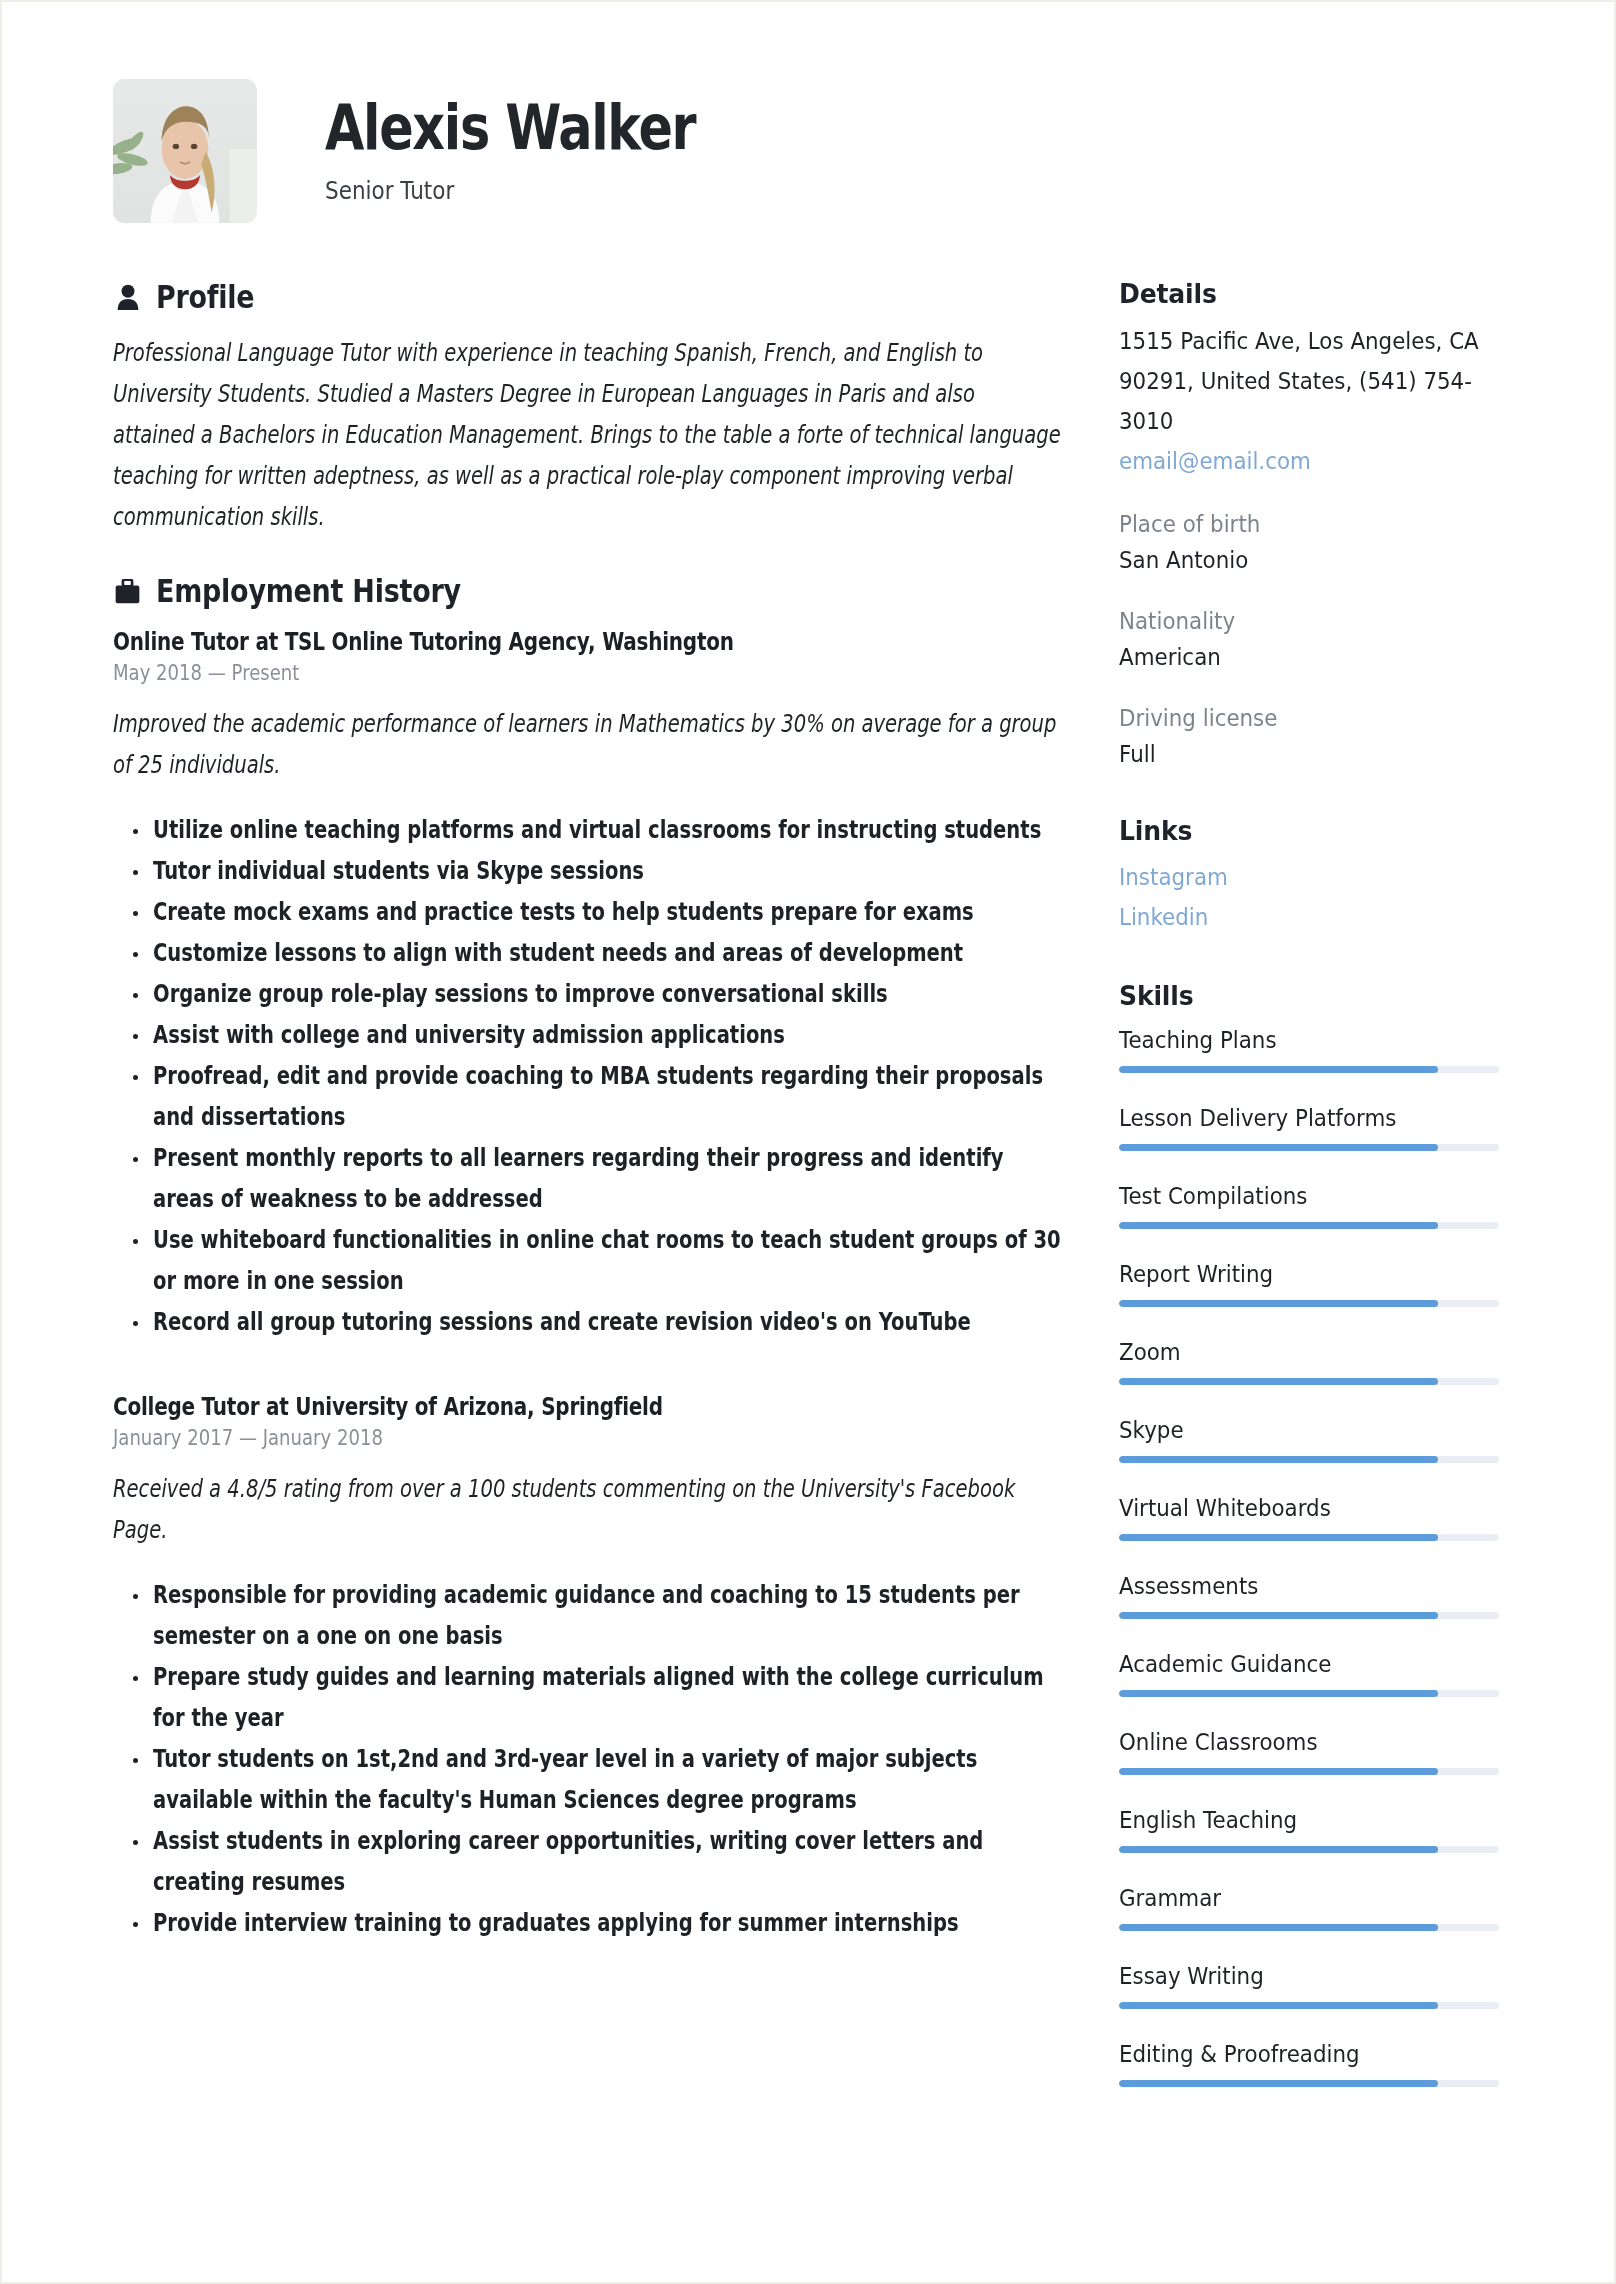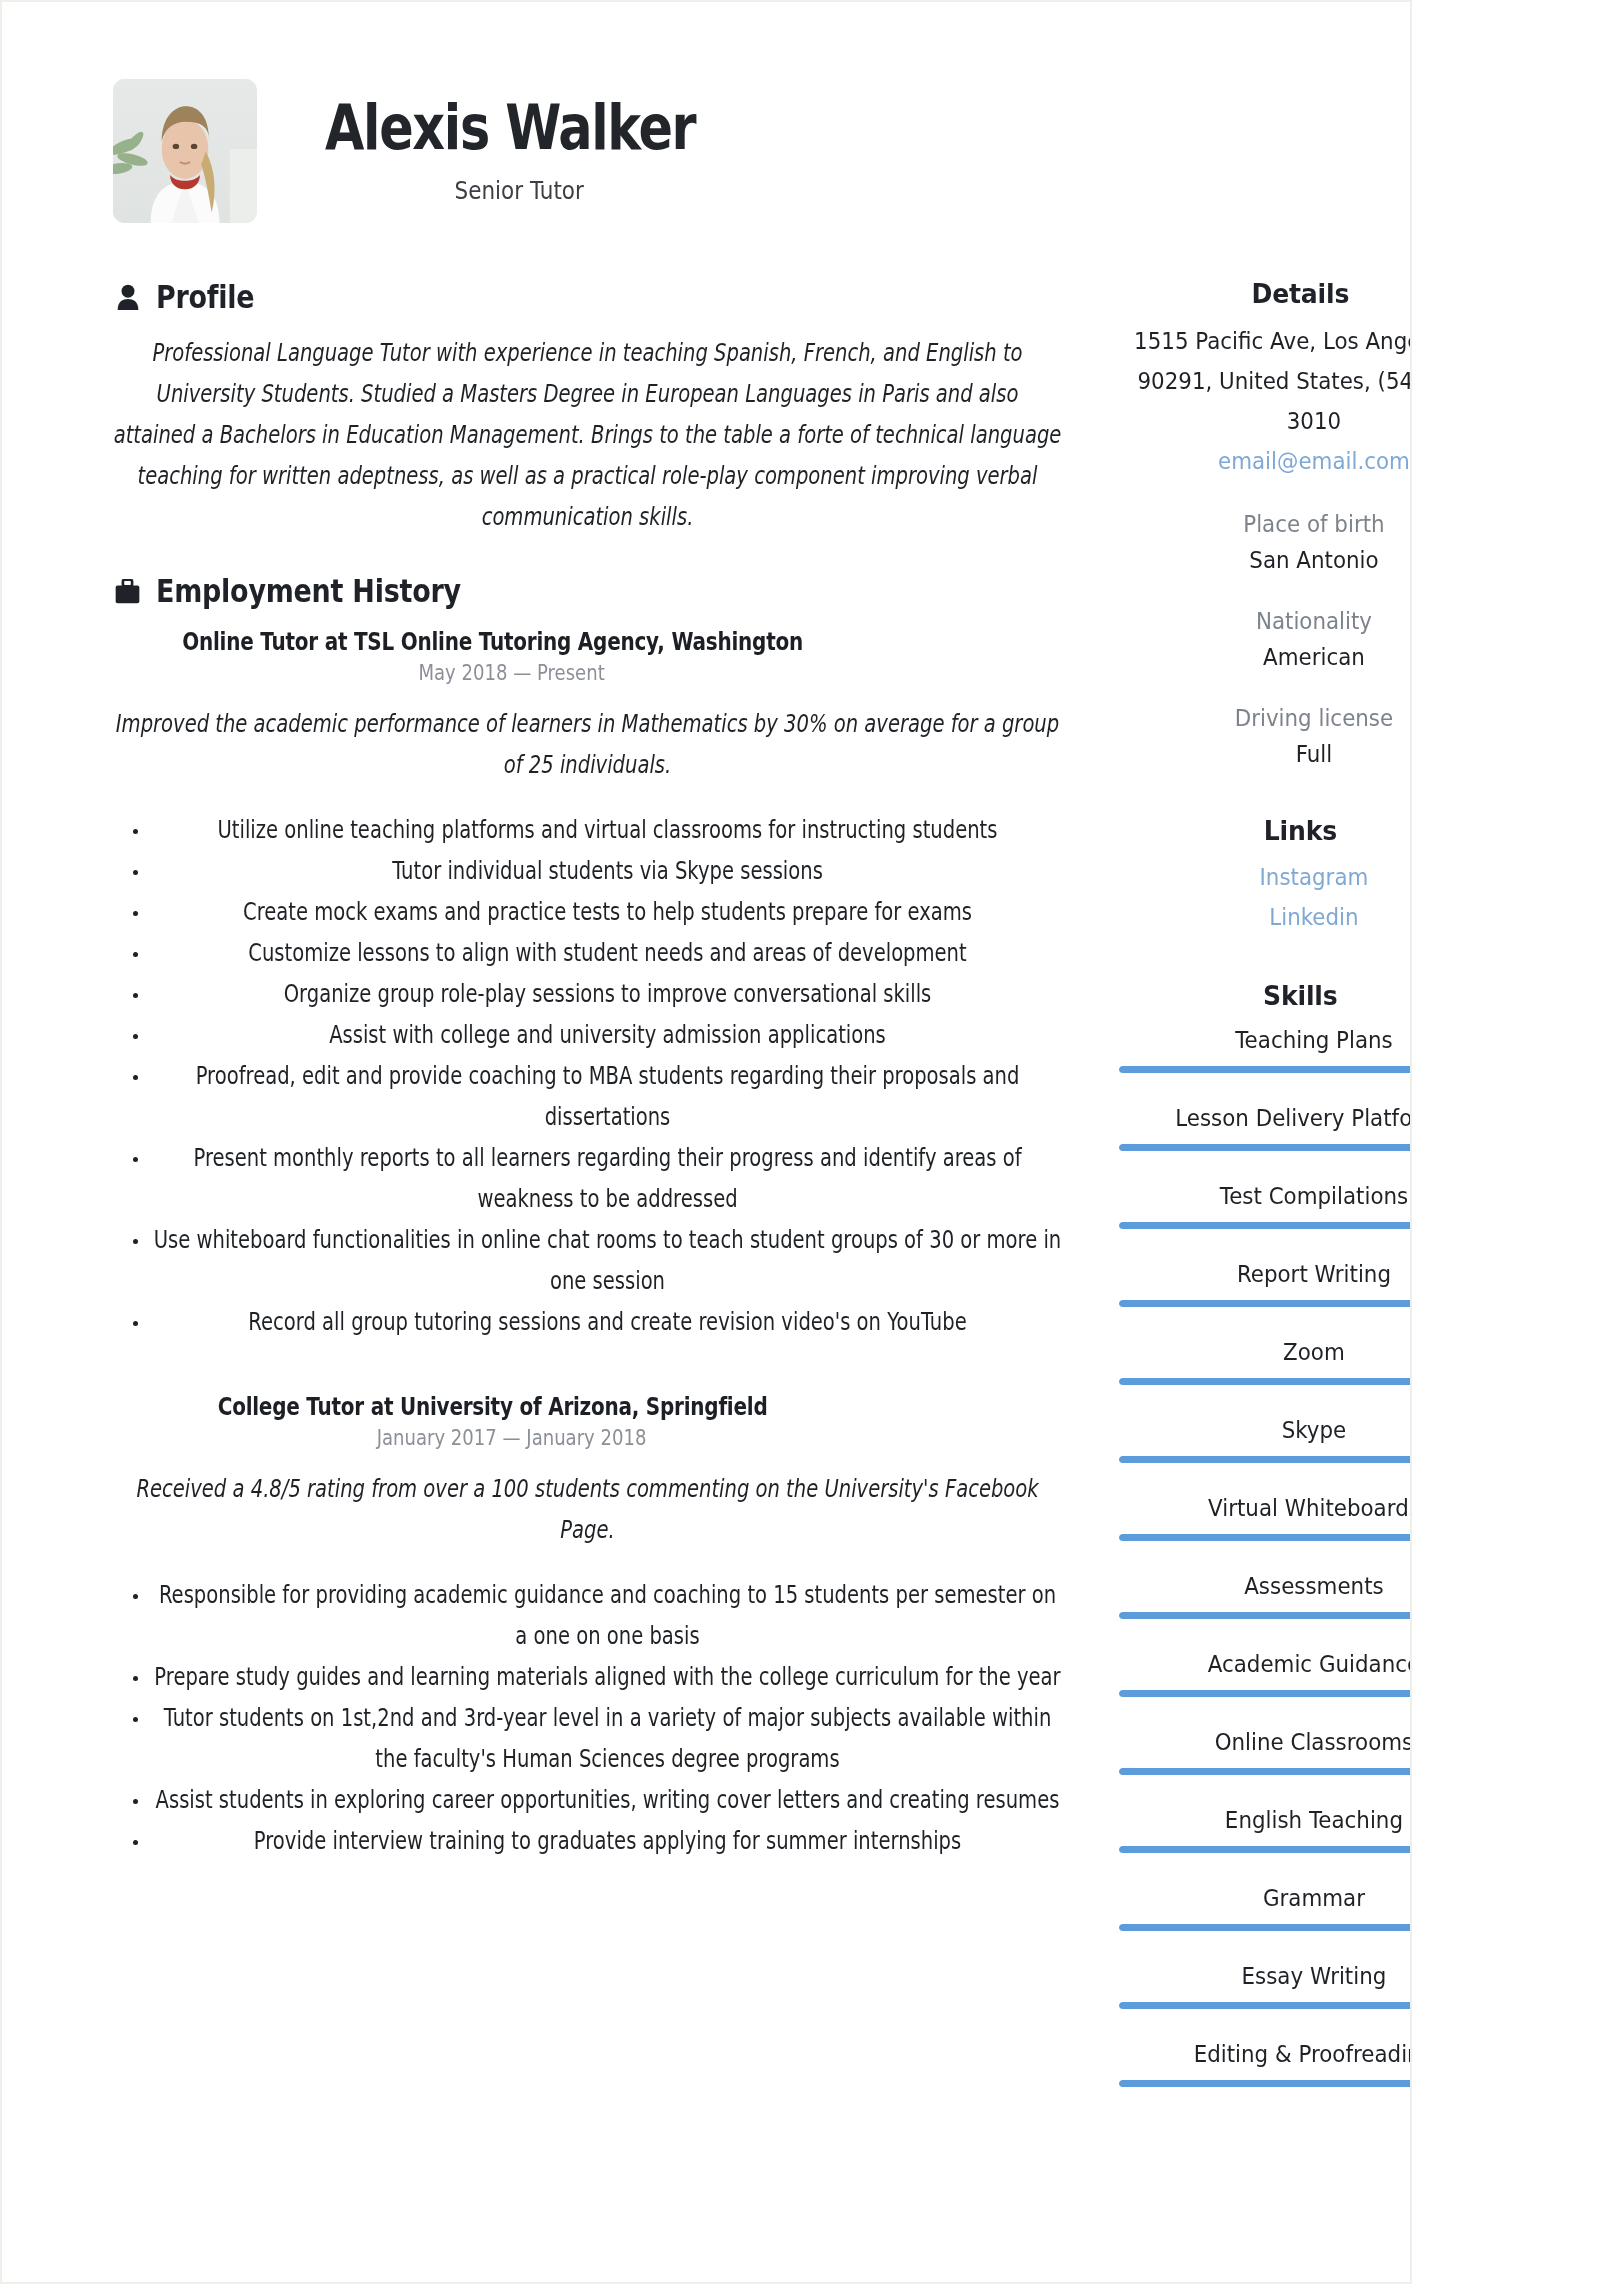--- a/index.html
+++ b/index.html
@@ -2,28 +2,27 @@
 <html style="font-size:10.4px"><head>
 <meta charset="utf-8">
 <style>
   html, body {
     margin: 0;
     padding: 0;
     background: #ffffff;
   }
   .page {
     position: relative;
-    width: 1412px;
+    width: 1616px;
     height: 2284px;
     background: #ffffff;
     border: 2px solid #efefe9;
     box-sizing: border-box;
     font-family: "Liberation Sans", sans-serif;
     overflow: hidden;
-    text-align: center;
   }
   
   .header {
     position: absolute;
     left: 111px;
     top: 77px;
     display: flex;
     align-items: flex-start;
   }
   .avatar {
@@ -142,20 +141,21 @@
     padding: 0;
     font-family: "DejaVu Sans", sans-serif;
     font-size: 24px;
     line-height: 41px;
     color: #1e2125;
   }
   ul.bullets li {
     position: relative;
     padding-left: 40px;
     margin-bottom: 0px;
+    font-weight: bold;
   }
   ul.bullets li .btxt {
     display: block;
     transform: scaleX(0.815);
     transform-origin: left top;
     width: 122.7%;
   }
   ul.bullets li:before {
     content: "";
     position: absolute;

